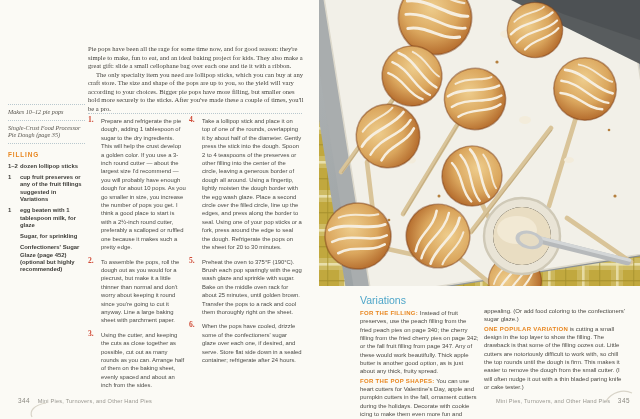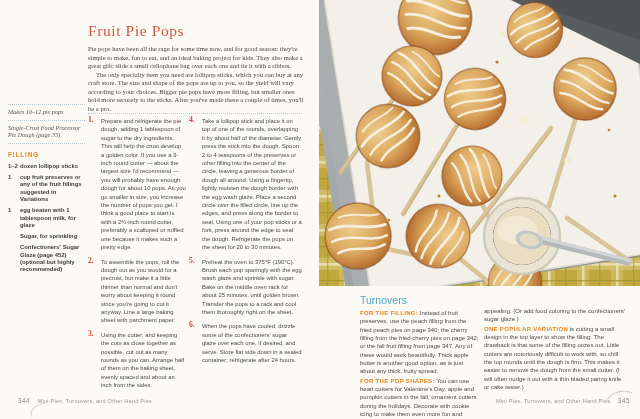--- a/index.html
+++ b/index.html
@@ -49,21 +49,20 @@
   .var-col-1{left:360px;top:309px;width:119px;}
   .var-col-2{left:484px;top:307px;width:143px;}
   .var-col p{margin:0 0 1px 0;}
   .var-lead{font-weight:bold;color:#e8861f;letter-spacing:.3px;}
 </style>
 </head>
 <body>
 
 <div class="spread">
 
-  <div class="recipe-title">Fruit Pie Pops</div>
 
   <div class="intro">
     <p>Pie pops have been all the rage for some time now, and for good reason: they're simple to make, fun to eat, and an ideal baking project for kids. They also make a great gift: slide a small cellophane bag over each one and tie it with a ribbon.</p>
     <p>The only specialty item you need are lollipop sticks, which you can buy at any craft store. The size and shape of the pops are up to you, so the yield will vary according to your choices. Bigger pie pops have more filling, but smaller ones hold more securely to the sticks. After you've made these a couple of times, you'll be a pro.</p>
   </div>
   <div class="intro-rule rule-dotted"></div>
 
   <div class="sidebar">
     <div class="rule-dotted"></div>
     <div class="side-italic">Makes 10–12 pie pops</div>
@@ -224,21 +223,21 @@
         <g transform="rotate(14)">
           <rect x="16" y="-4" width="96" height="7" rx="3.5" fill="#b6b9bb"></rect>
           <rect x="16" y="-4" width="96" height="3" rx="1.5" fill="#d3d6d7"></rect>
           <ellipse cx="8" cy="2" rx="14" ry="9" fill="#c3c6c8"></ellipse>
           <ellipse cx="8" cy="2" rx="10" ry="6" fill="#e6dcc4"></ellipse>
         </g>
       </g>
     </svg>
   </div>
 
-  <div class="variations-heading">Turnovers</div>
+  <div class="variations-heading">Variations</div>
 
   <div class="var-col var-col-1">
     <p><span class="var-lead">FOR THE FILLING:</span><span> Instead of fruit preserves, use the peach filling from the fried peach pies on page 340; the cherry filling from the fried cherry pies on page 342; or the fall fruit filling from page 347. Any of these would work beautifully. Thick apple butter is another good option, as is just about any thick, fruity spread.</span></p>
     <p><span class="var-lead">FOR THE POP SHAPES:</span><span> You can use heart cutters for Valentine's Day, apple and pumpkin cutters in the fall, ornament cutters during the holidays. Decorate with cookie icing to make them even more fun and</span></p>
   </div>
 
   <div class="var-col var-col-2">
     <p><span>appealing. (Or add food coloring to the confectioners' sugar glaze.)</span></p>
     <p><span class="var-lead">ONE POPULAR VARIATION</span><span> is cutting a small design in the top layer to show the filling. The drawback is that some of the filling oozes out. Little cutters are notoriously difficult to work with, so chill the top rounds until the dough is firm. This makes it easier to remove the dough from the small cutter. (I will often nudge it out with a thin bladed paring knife or cake tester.)</span></p>
   </div>

